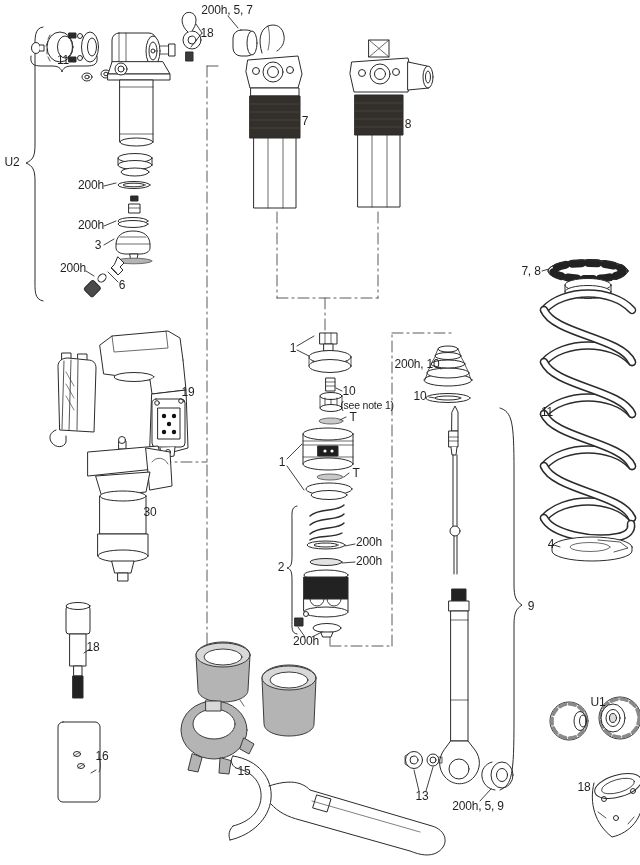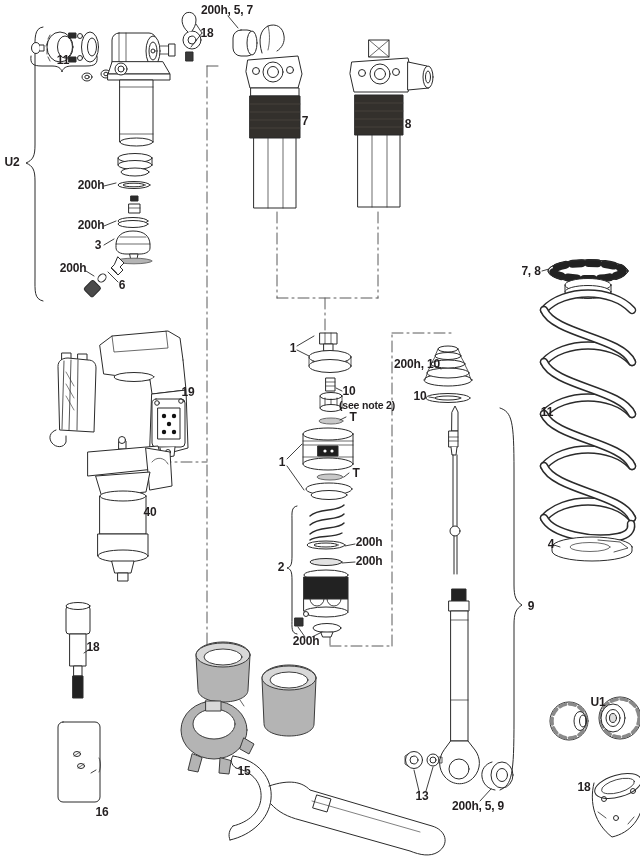--- a/index.html
+++ b/index.html
@@ -1,19 +1,19 @@
 <!DOCTYPE html>
 <html><head>
 <meta charset="utf-8">
 <style>
   html,body{margin:0;padding:0;background:#fff;}
   .canvas{position:relative;width:640px;height:865px;background:#fff;overflow:hidden;
           font-family:"Liberation Sans",sans-serif;}
   .art{position:absolute;left:0;top:0;}
-  .lbl{position:absolute;transform:translate(-50%,-50%);font-weight:bold;font-size:12px;
+  .lbl{position:absolute;transform:translate(-50%,-50%);font-weight:normal;font-size:12px;
        color:#231f20;letter-spacing:-0.2px;white-space:nowrap;line-height:1;}
   .lbl-sm{font-size:10.5px;}
   .w1{stroke:#2b2b2b;stroke-width:8.5;fill:none;}
   .w2{stroke:#fff;stroke-width:5.5;fill:none;}
 </style>
 </head>
 <body>
 
 <div class="canvas">
 
@@ -418,34 +418,34 @@
 <span class="lbl" style="left:12px;top:162px">U2</span>
 <span class="lbl" style="left:91px;top:185px">200h</span>
 <span class="lbl" style="left:91px;top:225px">200h</span>
 <span class="lbl" style="left:98px;top:245px">3</span>
 <span class="lbl" style="left:73px;top:268px">200h</span>
 <span class="lbl" style="left:122px;top:285px">6</span>
 <span class="lbl" style="left:305px;top:121px">7</span>
 <span class="lbl" style="left:408px;top:124px">8</span>
 <span class="lbl" style="left:293px;top:348px">1</span>
 <span class="lbl" style="left:349px;top:391px">10</span>
-<span class="lbl lbl-sm" style="left:367px;top:405px">(see note 2)</span>
+<span class="lbl lbl-sm" style="left:367px;top:405px">(see note 1)</span>
 <span class="lbl" style="left:353px;top:417px">T</span>
 <span class="lbl" style="left:282px;top:462px">1</span>
 <span class="lbl" style="left:356px;top:473px">T</span>
 <span class="lbl" style="left:417px;top:364px">200h, 10</span>
 <span class="lbl" style="left:420px;top:396px">10</span>
 <span class="lbl" style="left:281px;top:567px">2</span>
 <span class="lbl" style="left:369px;top:542px">200h</span>
 <span class="lbl" style="left:369px;top:561px">200h</span>
 <span class="lbl" style="left:306px;top:641px">200h</span>
 <span class="lbl" style="left:188px;top:392px">19</span>
-<span class="lbl" style="left:150px;top:512px">40</span>
+<span class="lbl" style="left:150px;top:512px">30</span>
 <span class="lbl" style="left:93px;top:647px">18</span>
-<span class="lbl" style="left:102px;top:812px">16</span>
+<span class="lbl" style="left:102px;top:756px">16</span>
 <span class="lbl" style="left:244px;top:771px">15</span>
 <span class="lbl" style="left:422px;top:796px">13</span>
 <span class="lbl" style="left:478px;top:806px">200h, 5, 9</span>
 <span class="lbl" style="left:531px;top:606px">9</span>
 <span class="lbl" style="left:531px;top:271px">7, 8</span>
 <span class="lbl" style="left:547px;top:412px">11</span>
 <span class="lbl" style="left:551px;top:544px">4</span>
 <span class="lbl" style="left:598px;top:702px">U1</span>
 <span class="lbl" style="left:584px;top:787px">18</span>
 

